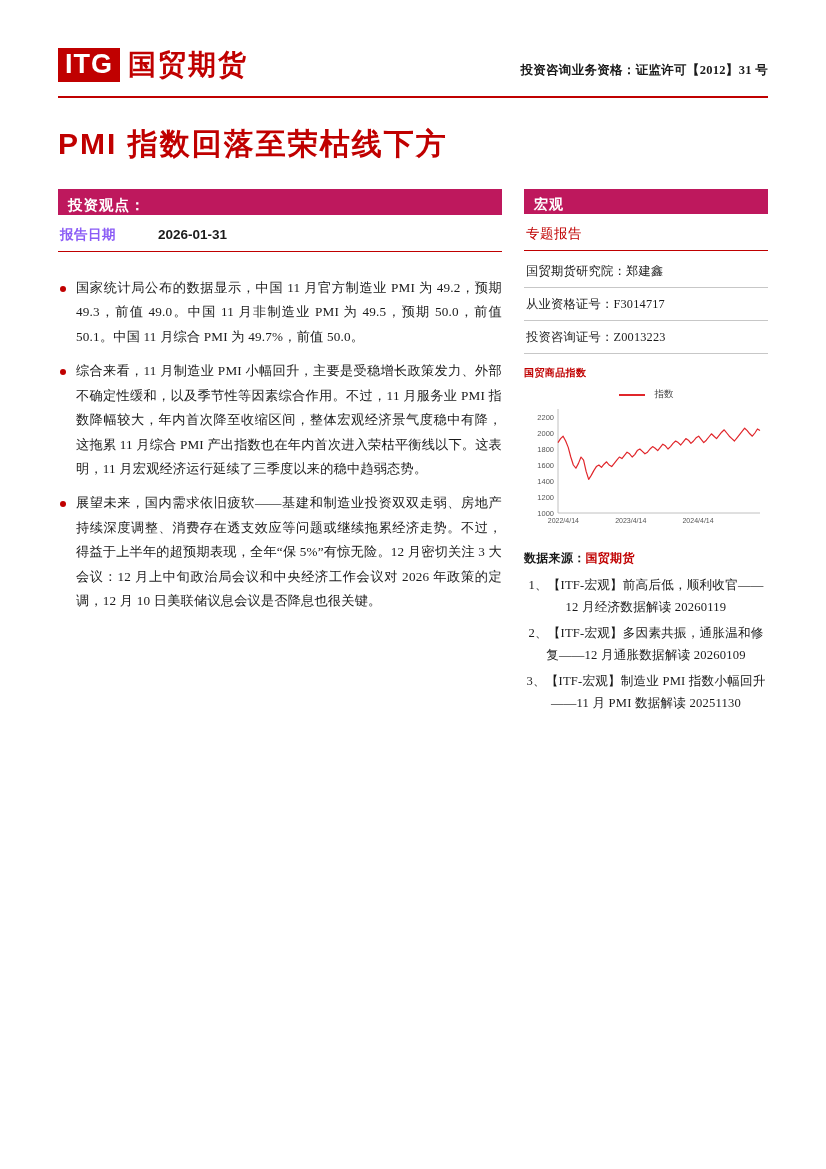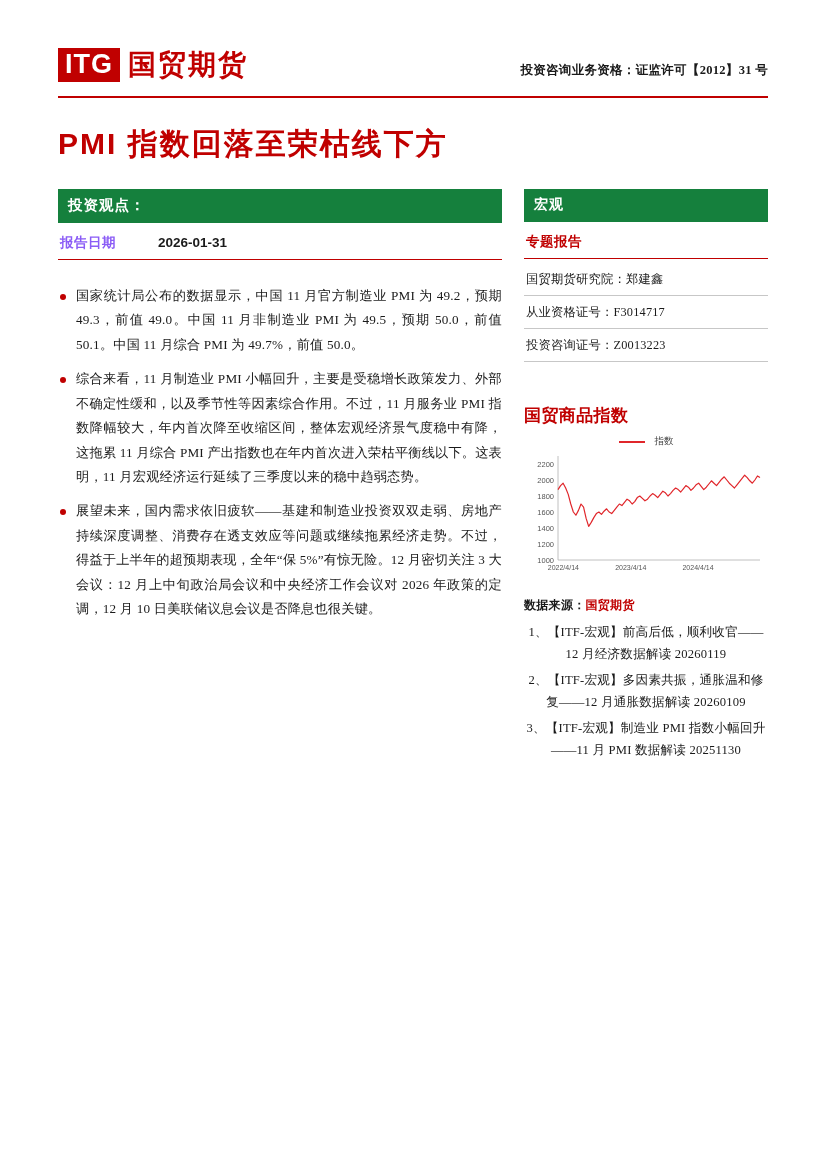--- a/index.html
+++ b/index.html
@@ -79,26 +79,26 @@
   .columns {
     margin-top: 24px;
     display: flex;
     gap: 22px;
     align-items: flex-start;
   }
   .col-left { width: 444px; }
   .col-right { width: 244px; }
 
   .bar {
-    background: #15803d;
+    background: #be185d;
     color: #ffffff;
     font-weight: bold;
     font-size: 14.5px;
     letter-spacing: 1px;
-    padding: 7px 10px 8px 10px;
+    padding: 7px 10px 0 10px;
     font-family: "Liberation Sans", sans-serif;
   }
   .bar.right {
     font-size: 14px;
   }
 
   .subhead-row {
     display: flex;
     align-items: baseline;
     gap: 42px;
@@ -113,21 +113,21 @@
   }
   .subhead-value {
     color: #1a1a1a;
     font-size: 13.5px;
     font-weight: bold;
     font-family: "Liberation Sans", sans-serif;
   }
 
   .right-subhead {
     color: #c00000;
-    font-weight: bold;
+    font-weight: normal;
     font-size: 13.5px;
     padding: 11px 2px 7px 2px;
     border-bottom: 1.6px solid #c00000;
     letter-spacing: 0.5px;
   }
 
   
   ul.bullets {
     list-style: none;
     margin: 24px 0 0 0;
@@ -158,24 +158,24 @@
     margin-top: 4px;
   }
   .info-item {
     font-size: 12.3px;
     padding: 8px 2px 7px 2px;
     border-bottom: 1px solid #c7c7c7;
     letter-spacing: 0.2px;
   }
 
   .index-title {
-    margin-top: 42px;
-    color: #c00000;
-    font-weight: bold;
-    font-size: 17px;
+    margin-top: 12px;
+    color: #c00000;
+    font-weight: bold;
+    font-size: 10px;
     letter-spacing: 0.4px;
   }
 
   
   .chart-box {
     margin-top: 8px;
     width: 244px;
     height: 150px;
     position: relative;
   }

